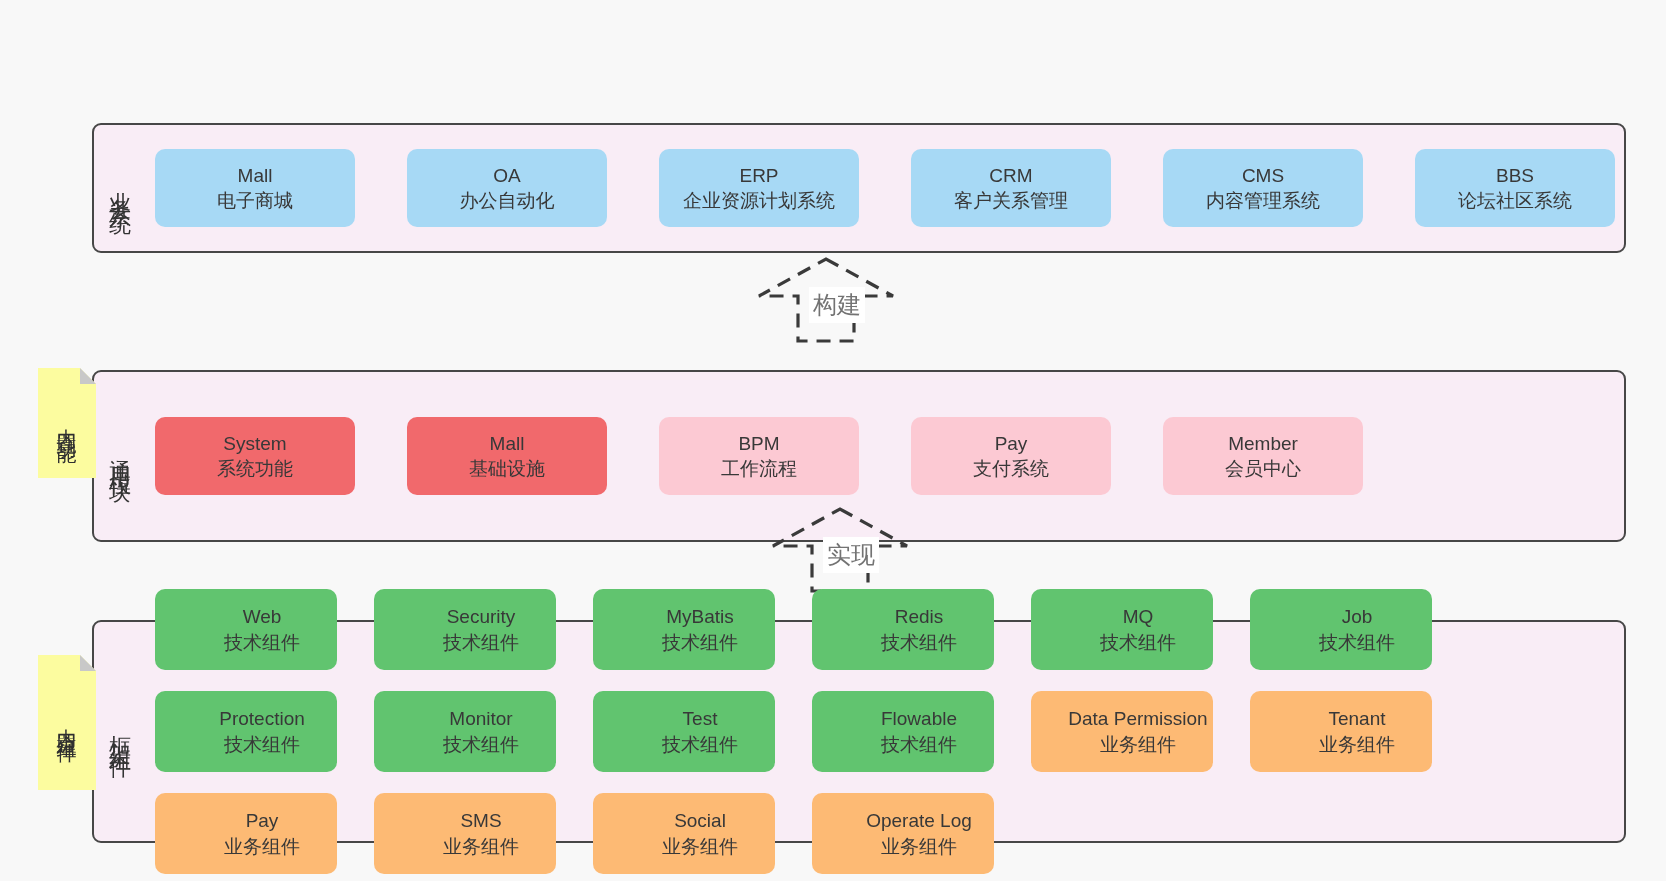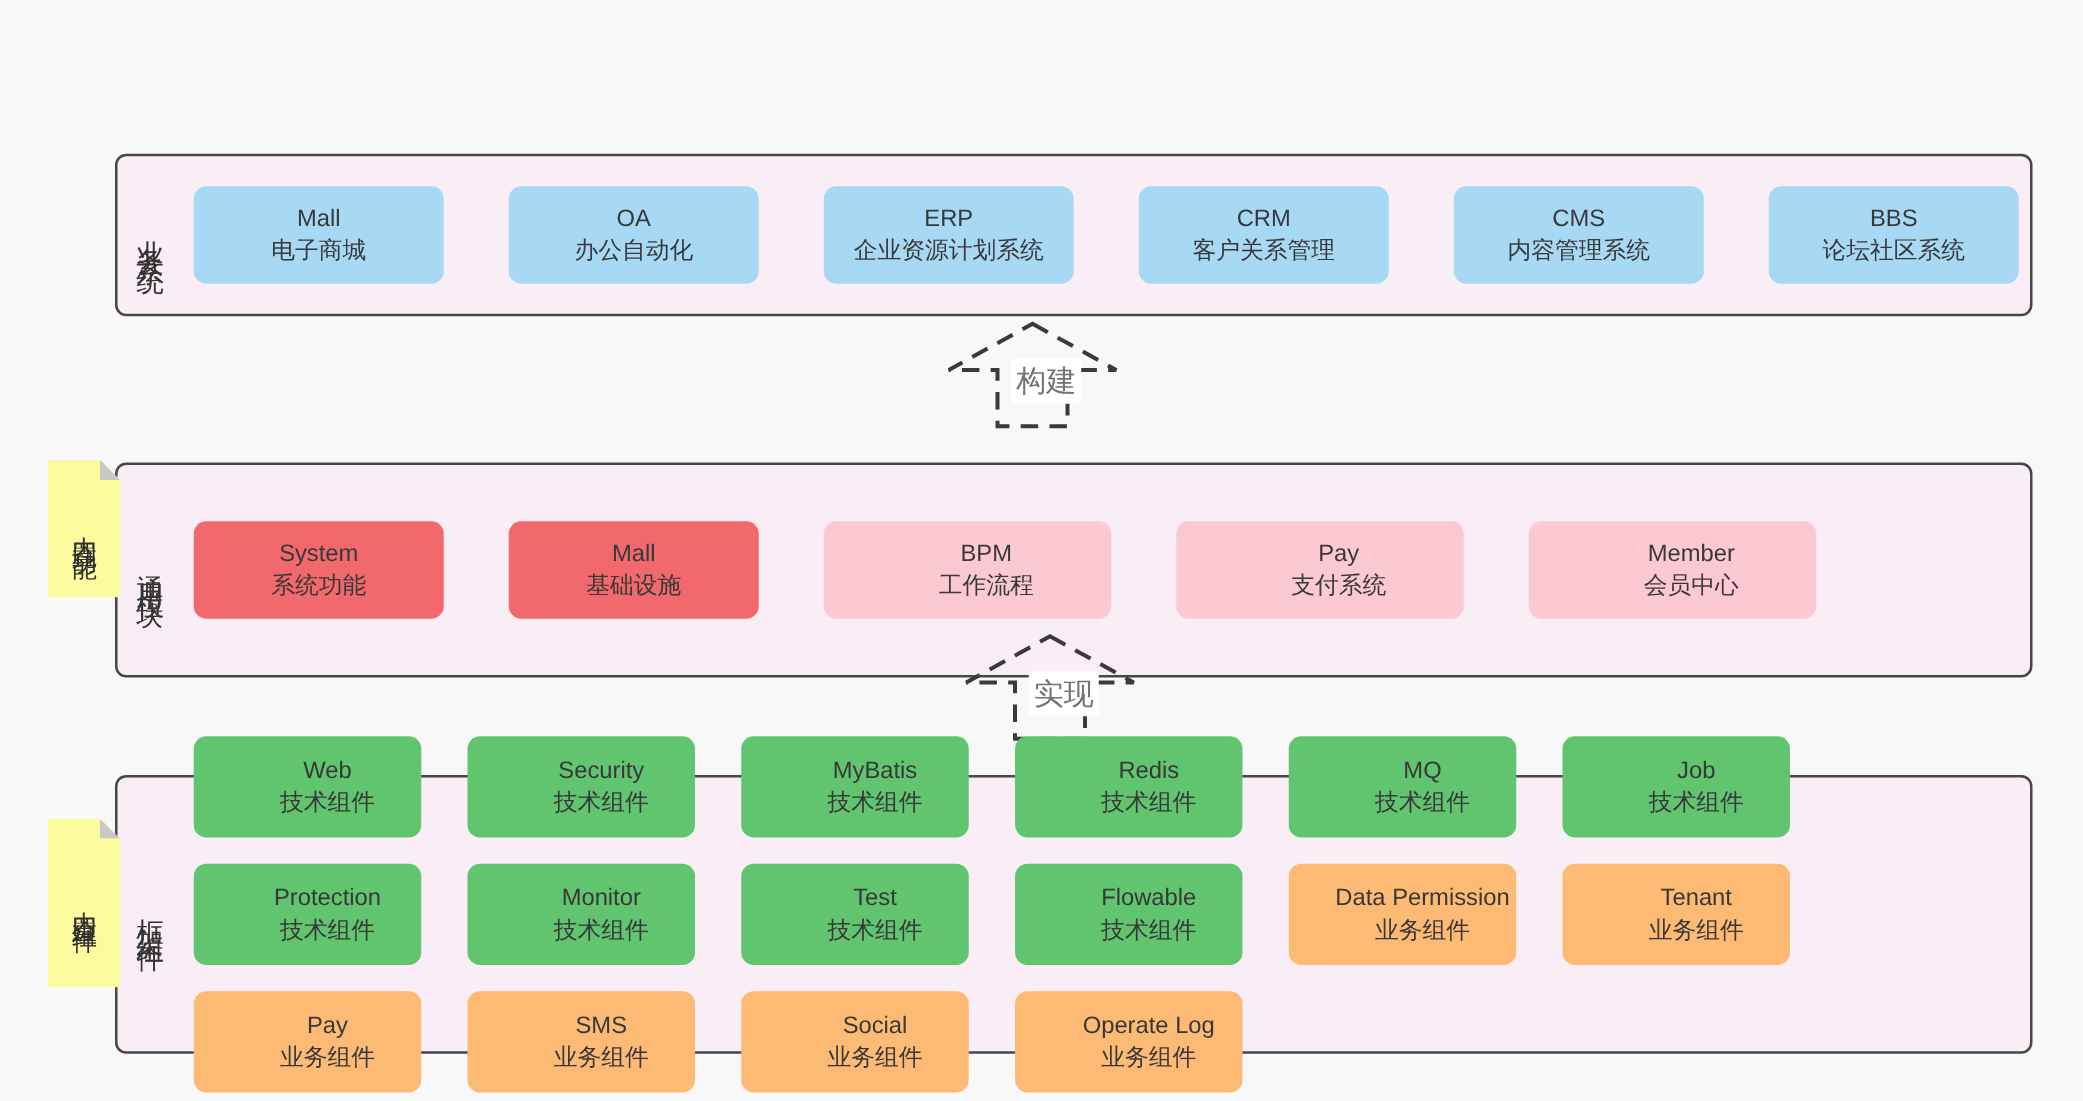--- a/index.html
+++ b/index.html
@@ -21,21 +21,21 @@
   .boxes{display:flex;align-items:center;}
   .boxes-6{gap:52px;}
   .boxes-8{width:1459px;flex-wrap:wrap;column-gap:37px;row-gap:21px;}
 
   .box{display:flex;flex-direction:column;align-items:center;justify-content:center;
        border-radius:10px;text-align:center;font-size:19px;line-height:1.32;color:#383838;}
   .boxes-6 .box{width:200px;height:78px;}
   .boxes-8 .box{width:150px;height:81px;padding-left:32px;}
   .box.blue{background:#a7d9f5;}
   .box.red{background:#f1696c;}
-  .box.pink{background:#fcc9d3;padding-left:30px;}
+  .box.pink{background:#fcc9d3;}
   .box.green{background:#61c46f;}
   .box.green-light{background:#fdba74;}
 
   
   .arrow{position:absolute;width:140px;height:88px;}
   .arrow-build{left:756px;top:256px;}
   .arrow-implement{left:770px;top:506px;}
   .arrow svg{display:block;width:140px;height:88px;}
   .arrow-label{position:absolute;left:50%;top:56%;transform:translate(-50%,-50%);
                background:#ffffff;padding:2px 4px;font-size:24px;color:#737373;white-space:nowrap;margin-left:11px;}

